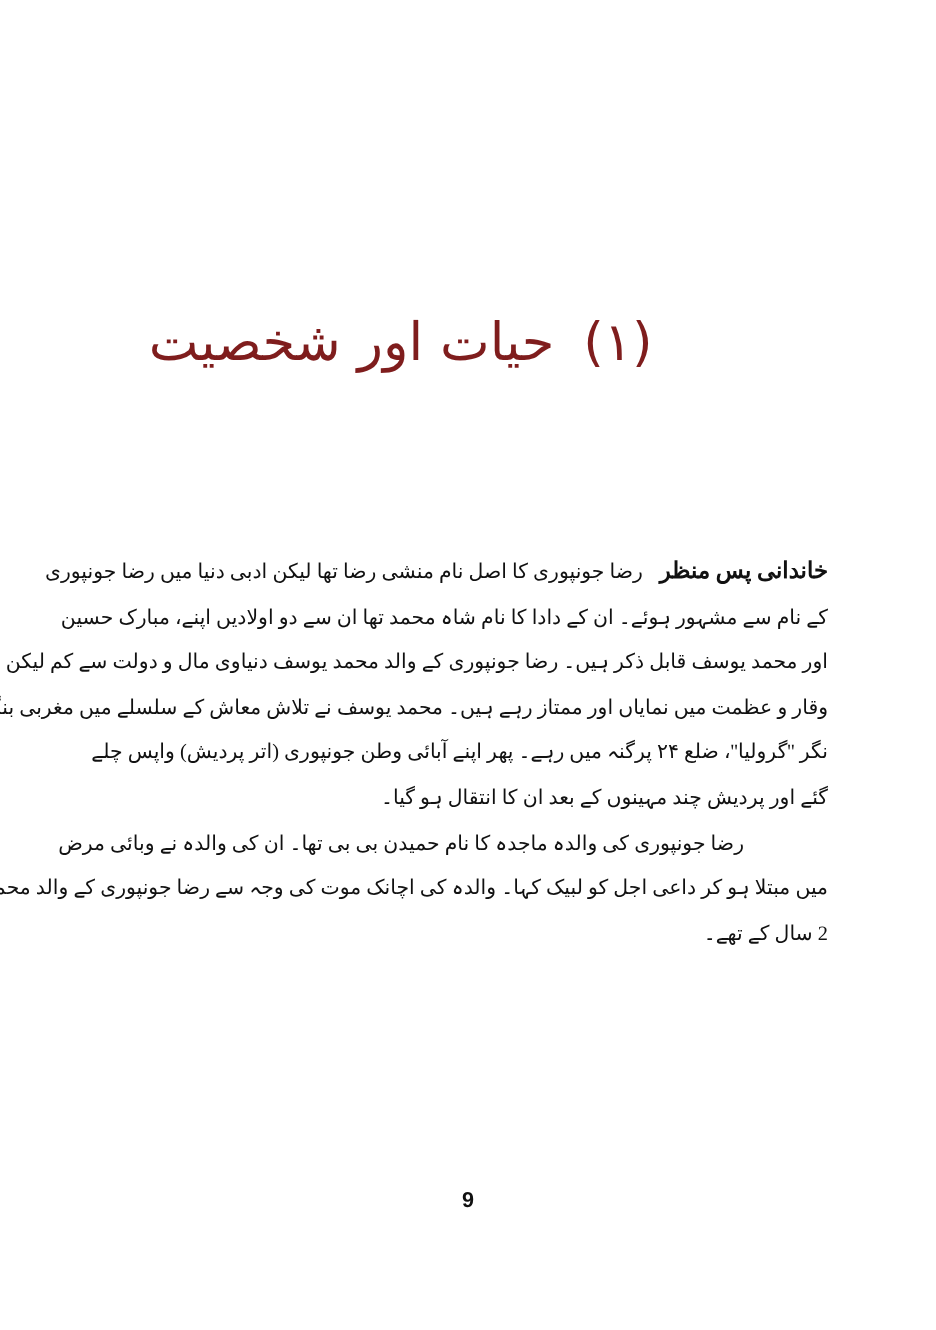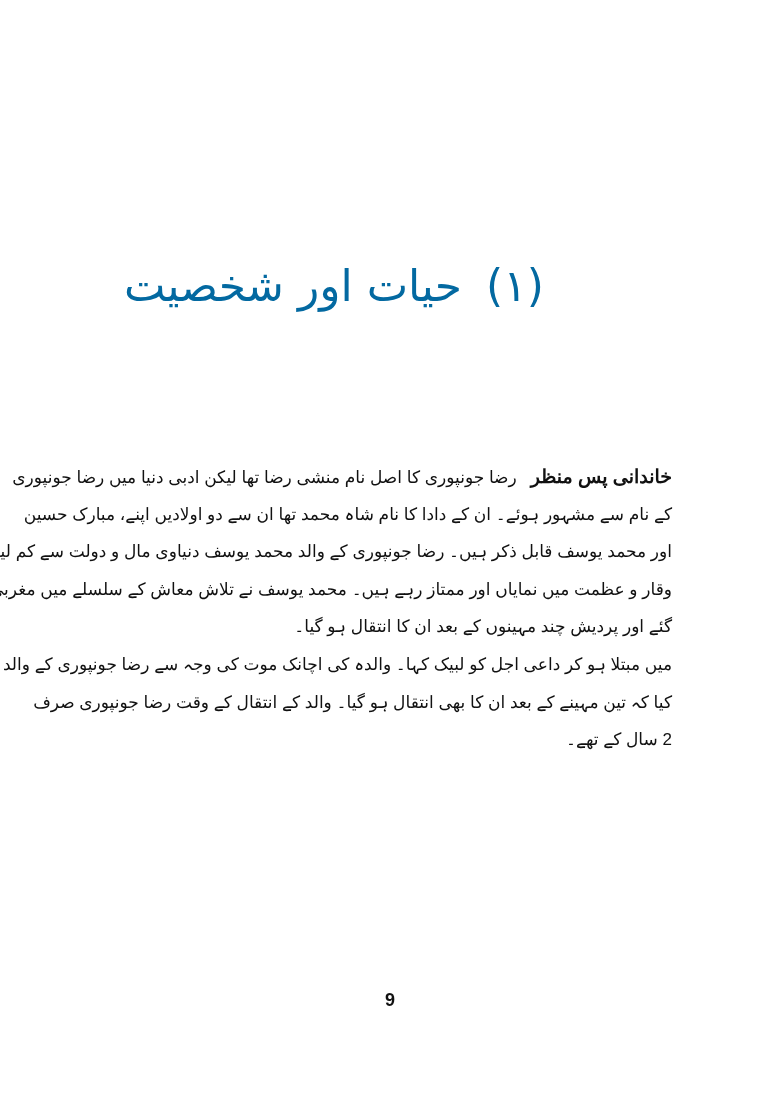--- a/index.html
+++ b/index.html
@@ -24,34 +24,34 @@
     .chapter-title {
       position: absolute;
       top: 222px;
       left: 0;
       width: 668px;
       text-align: center;
       direction: rtl;
       font-size: 44px;
       line-height: 70px;
       font-weight: normal;
-      color: #0369a1;
+      color: #7f1d1d;
       font-family: "DejaVu Sans", sans-serif;
     }
     .chapter-title .num {
       margin-left: 10px;
     }
     .body-text {
       position: absolute;
       top: 458px;
-      left: 84px;
+      left: 102px;
       width: 588px;
       direction: rtl;
       text-align: justify;
-      font-family: Liberation Sans, sans-serif;
+      font-family: Liberation Serif, serif;
       font-size: 17px;
     }
     .line {
       display: block;
       height: 37.6px;
       line-height: 37.6px;
       white-space: nowrap;
       text-align: justify;
       text-align-last: justify;
     }
@@ -88,24 +88,25 @@
     <span>حیات اور شخصیت</span>
   </h1>
 
   <div class="body-text">
 
     <div>
       <span class="line"><span class="section-heading">خاندانی پس منظر</span><span>رضا جونپوری کا اصل نام منشی رضا تھا لیکن ادبی دنیا میں رضا جونپوری</span></span>
       <span class="line">کے نام سے مشہور ہوئے۔ ان کے دادا کا نام شاہ محمد تھا ان سے دو اولادیں اپنے، مبارک حسین</span>
       <span class="line">اور محمد یوسف قابل ذکر ہیں۔ رضا جونپوری کے والد محمد یوسف دنیاوی مال و دولت سے کم لیکن دینی</span>
       <span class="line">وقار و عظمت میں نمایاں اور ممتاز رہے ہیں۔ محمد یوسف نے تلاش معاش کے سلسلے میں مغربی بنگال</span>
+      <span class="line">نگر ''گرولیا''، ضلع ۲۴ پرگنہ میں رہے۔ پھر اپنے آبائی وطن جونپوری (اتر پردیش) واپس چلے</span>
       <span class="line last">گئے اور پردیش چند مہینوں کے بعد ان کا انتقال ہو گیا۔</span>
     </div>
 
     <div>
+      <span class="line indent">رضا جونپوری کی والدہ ماجدہ کا نام حمیدن بی بی تھا۔ ان کی والدہ نے وبائی مرض</span>
       <span class="line">میں مبتلا ہو کر داعی اجل کو لبیک کہا۔ والدہ کی اچانک موت کی وجہ سے رضا جونپوری کے والد محمد</span>
-      <span class="line">کیا کہ تین مہینے کے بعد ان کا بھی انتقال ہو گیا۔ والد کے انتقال کے وقت رضا جونپوری صرف</span>
       <span class="line last">2 سال کے تھے۔</span>
     </div>
   </div>
 
   <div class="page-number">9</div>
 </div>
 
 </body></html>

